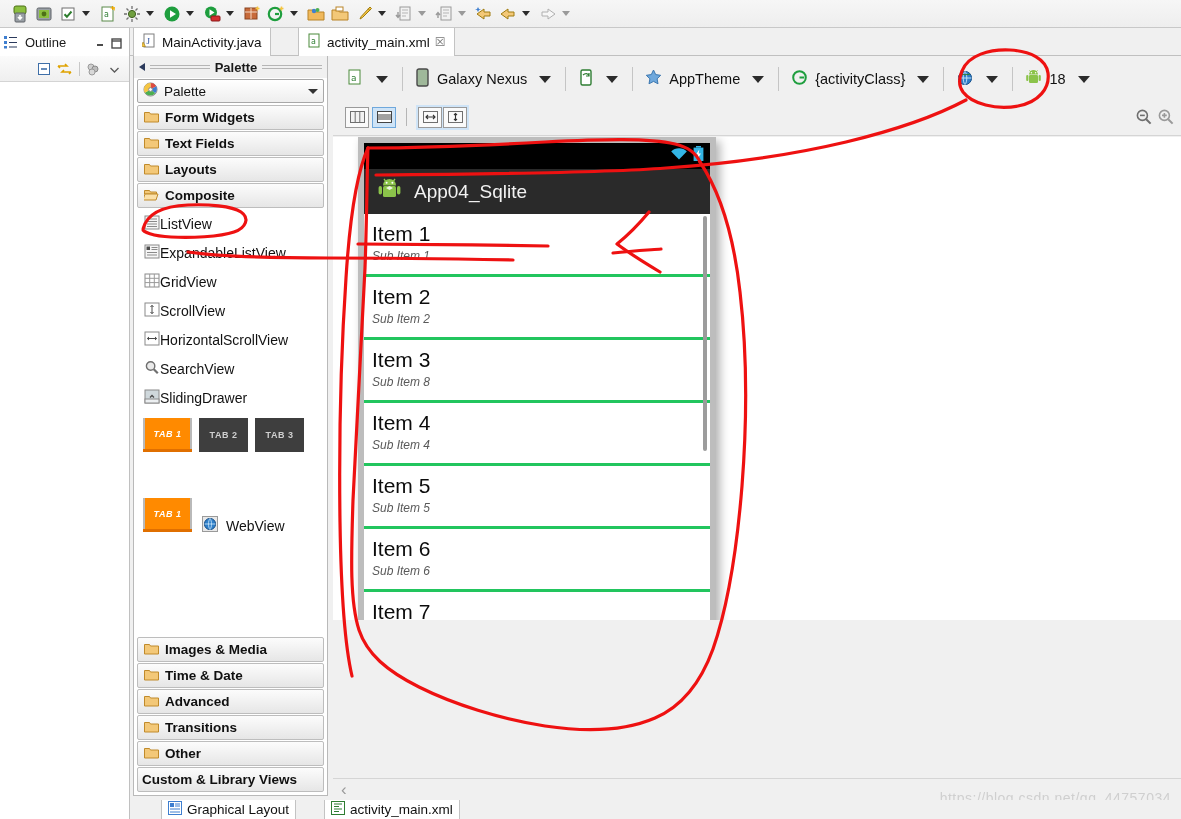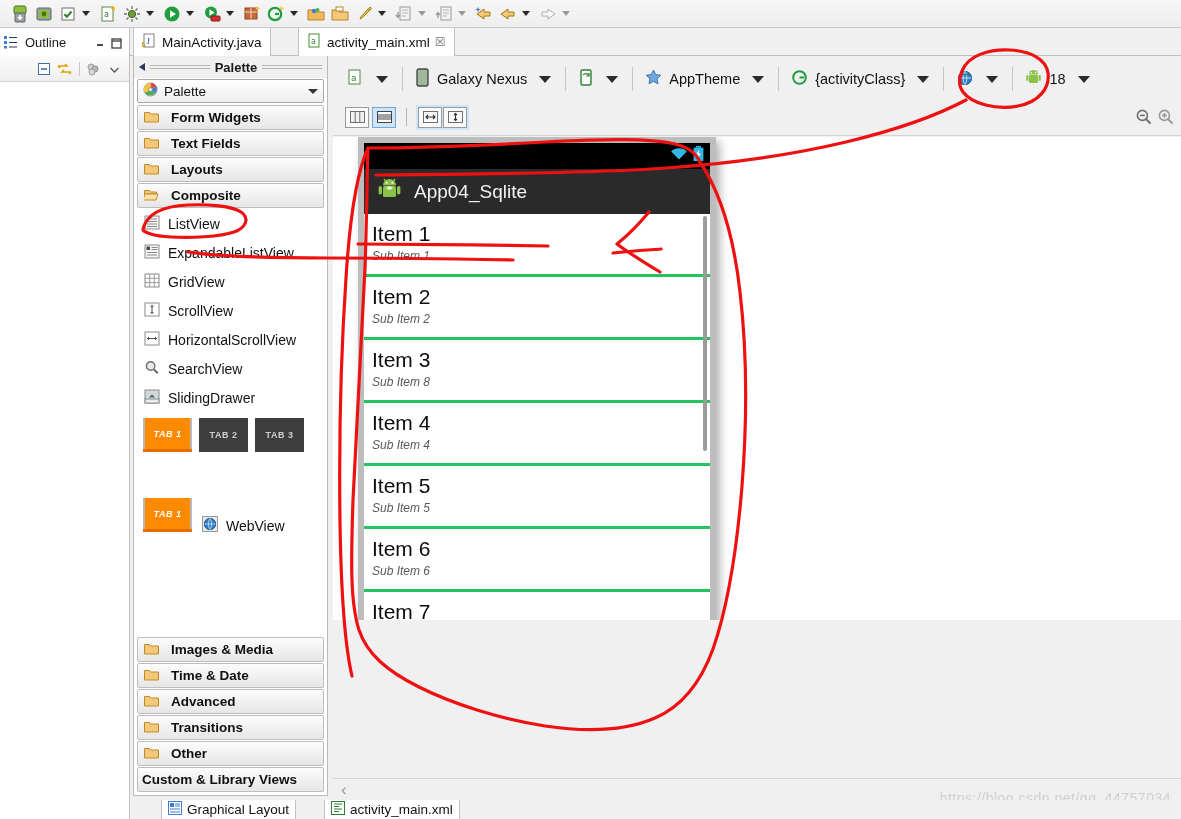--- a/index.html
+++ b/index.html
@@ -93,25 +93,25 @@
     font-size: 13.5px; color: #111;
   }
   .pal-combo .caret { margin-left: auto; width:0;height:0;
     border-left:5px solid transparent;border-right:5px solid transparent;border-top:5px solid #333; }
 
   .pal-list { position: relative; padding: 0 3px; }
   .pal-group {
     height: 25px; margin-bottom: 1px;
     background: linear-gradient(#fcfcfc,#e6e6e6);
     border: 1px solid #bdbdbd; border-radius: 2px;
-    display: flex; align-items: center; gap: 12px; padding-left: 6px;
+    display: flex; align-items: center; gap: 6px; padding-left: 6px;
     font-size: 13.5px; font-weight: bold; color: #101010;
   }
   .pal-item {
-    height: 29px; display: flex; align-items: center; gap: 8px; padding-left: 7px;
+    height: 29px; display: flex; align-items: center; padding-left: 7px;
     font-size: 14px; color: #111; background: #fff;
   }
 
   .pal-bottom { position: absolute; left: 0; bottom: 0; width: 100%; padding: 0 3px 2px 3px; background:#fff; }
 
   
   .tabstrip { display: flex; align-items: flex-start; gap: 7px; padding: 6px 0 0 6px; background: #fff; }
   .tabchip {
     width: 49px; height: 34px; color: #cfcfcf; font-size: 9px; font-weight: bold;
     display: flex; align-items: center; justify-content: center; letter-spacing: .5px;

